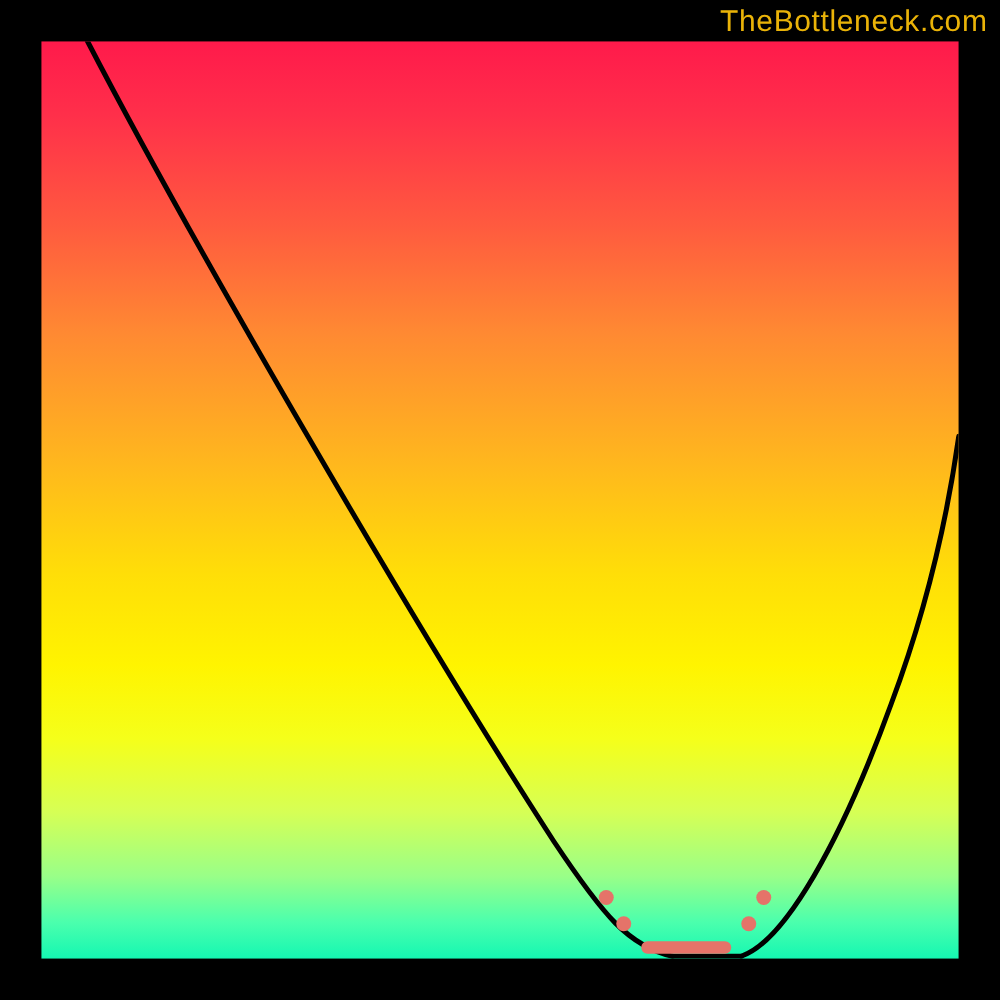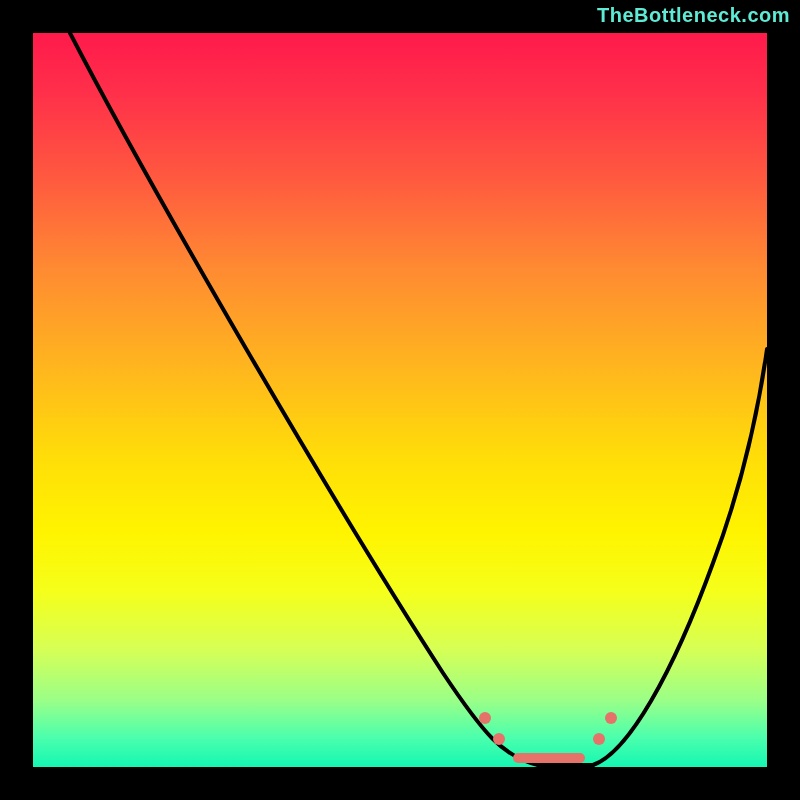--- a/index.html
+++ b/index.html
@@ -14,23 +14,23 @@
   .frame {
     position: relative;
     width: 800px;
     height: 800px;
     background: #000;
   }
   .watermark {
     position: absolute;
     top: 4px;
     right: 10px;
-    color: #5eead4;
-    font-size: 20px;
-    font-weight: 700;
+    color: #eab308;
+    font-size: 24px;
+    font-weight: 400;
     letter-spacing: 0.5px;
     z-index: 5;
   }
   .plot-area {
     position: absolute;
     left: 33px;
     top: 33px;
     width: 734px;
     height: 734px;
     overflow: hidden;

